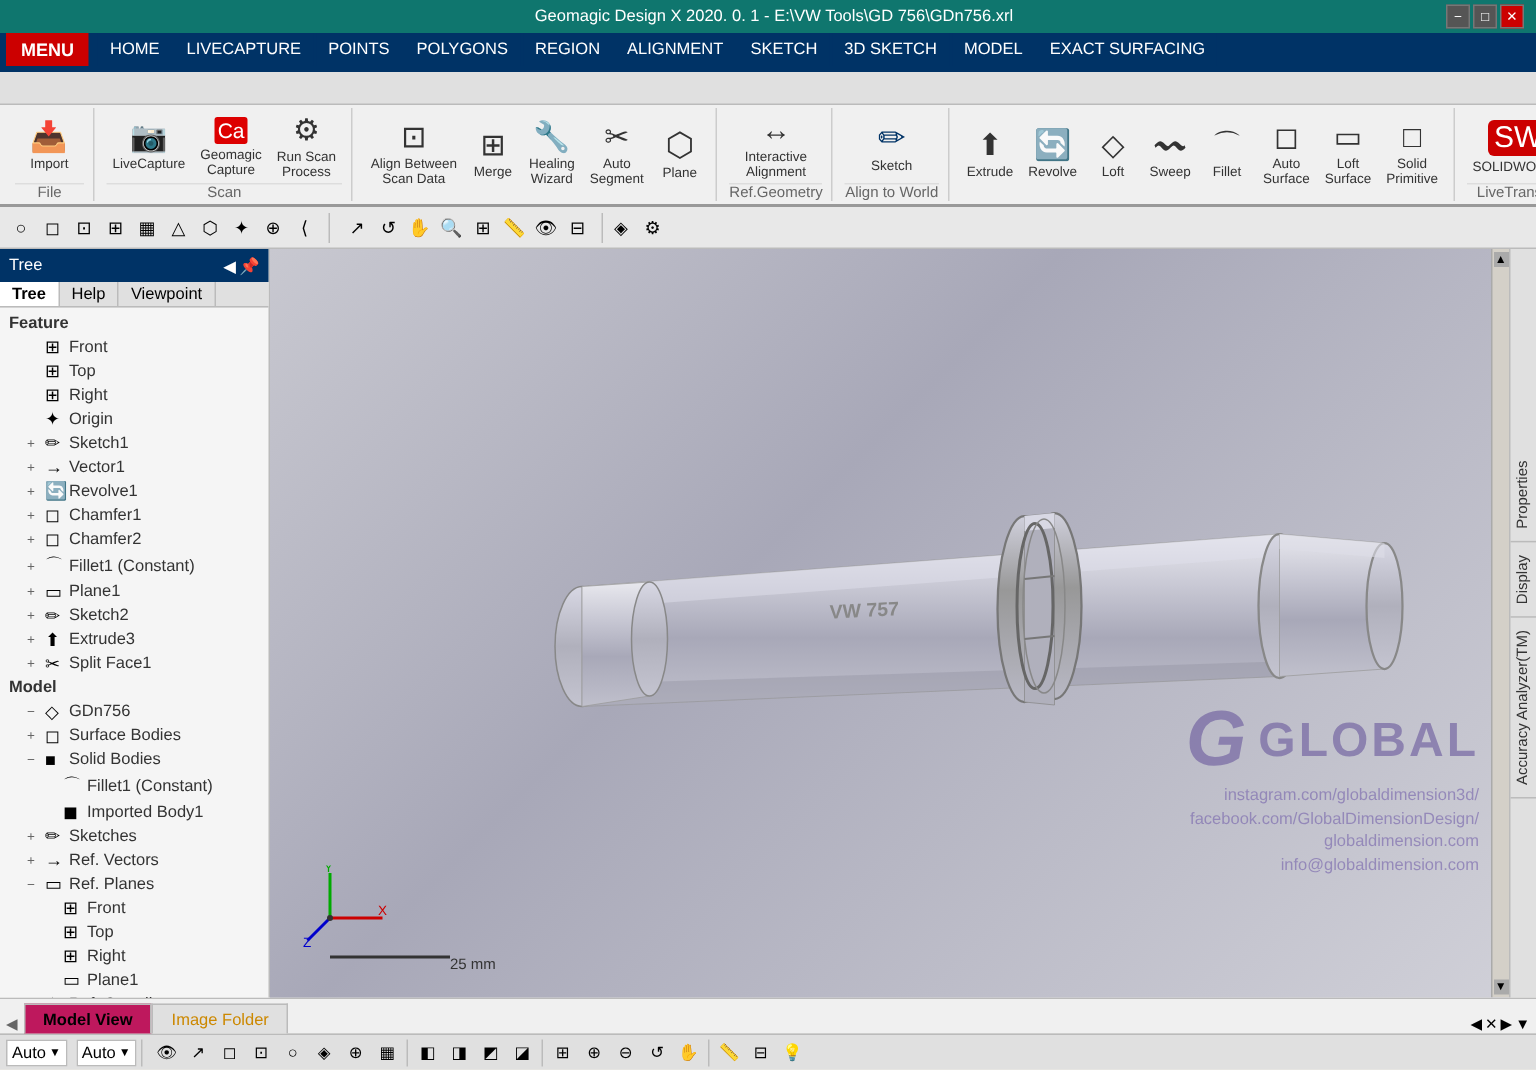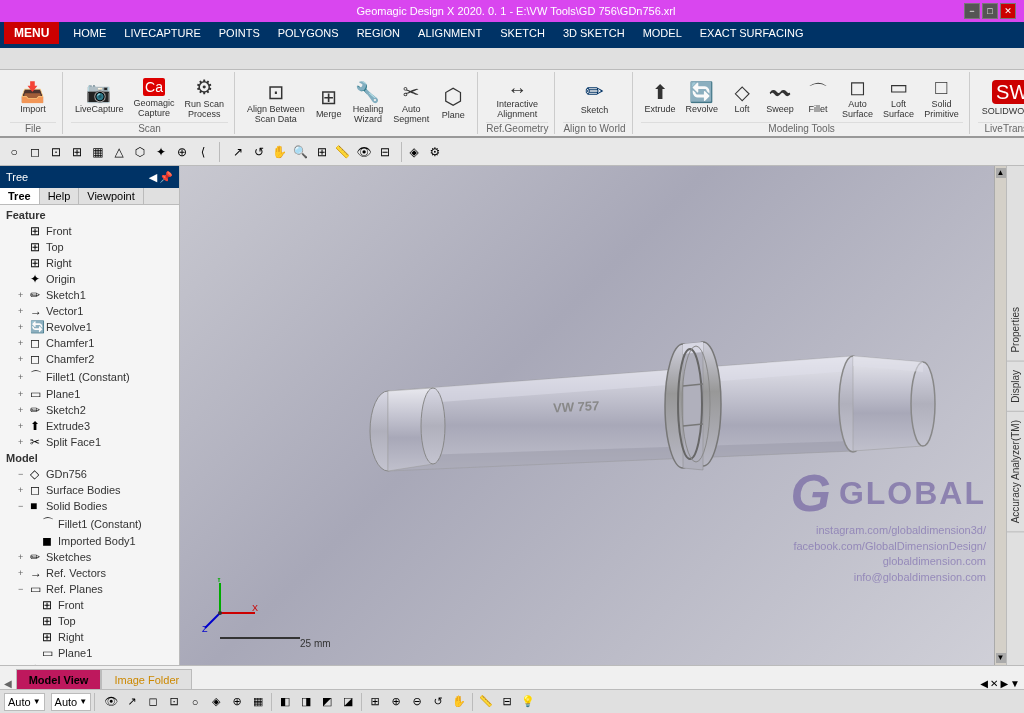--- a/index.html
+++ b/index.html
@@ -1,21 +1,21 @@
 <!DOCTYPE html>
 <html><head>
   <meta charset="utf-8">
   <style>
     * { margin: 0; padding: 0; box-sizing: border-box; }
     body { width: 1024px; height: 713px; overflow: hidden; font-family: Arial, sans-serif; font-size: 11px; background: #d4d0c8; }
 
     
     #title-bar {
       height: 22px;
-      background: #d946ef;
+      background: #0f766e;
       display: flex;
       align-items: center;
       justify-content: space-between;
       padding: 0 8px;
       color: #fff;
       font-size: 11px;
     }
     #title-bar .title-text { flex: 1; text-align: center; }
     #title-bar .win-controls { display: flex; gap: 2px; }
     #title-bar .win-btn {
@@ -468,21 +468,20 @@
         </div>
         <div class="ribbon-btn">
           <span class="btn-icon">▭</span>
           <span>Loft<br>Surface</span>
         </div>
         <div class="ribbon-btn">
           <span class="btn-icon">□</span>
           <span>Solid<br>Primitive</span>
         </div>
       </div>
-      <div class="ribbon-group-title">Modeling Tools</div>
     </div>
 
     <div class="ribbon-group">
       <div class="ribbon-buttons">
         <div class="ribbon-btn ribbon-btn-large">
           <span class="btn-icon" style="font-size:20px;background:#cc0000;color:#fff;border-radius:4px;padding:2px 4px;">SW</span>
           <span>SOLIDWORKS</span>
         </div>
       </div>
       <div class="ribbon-group-title">LiveTransfer</div>

